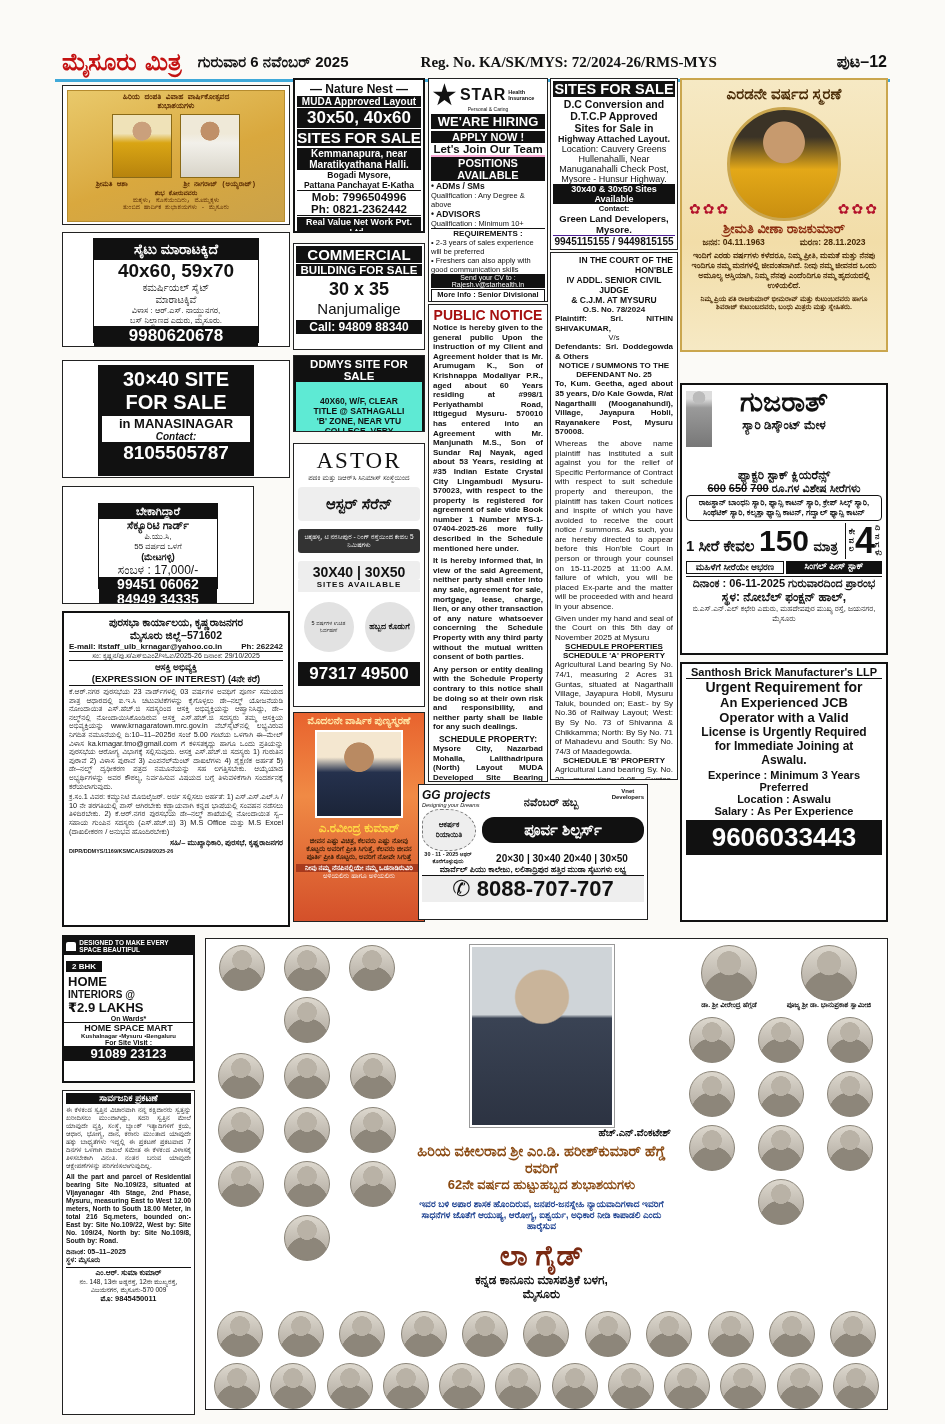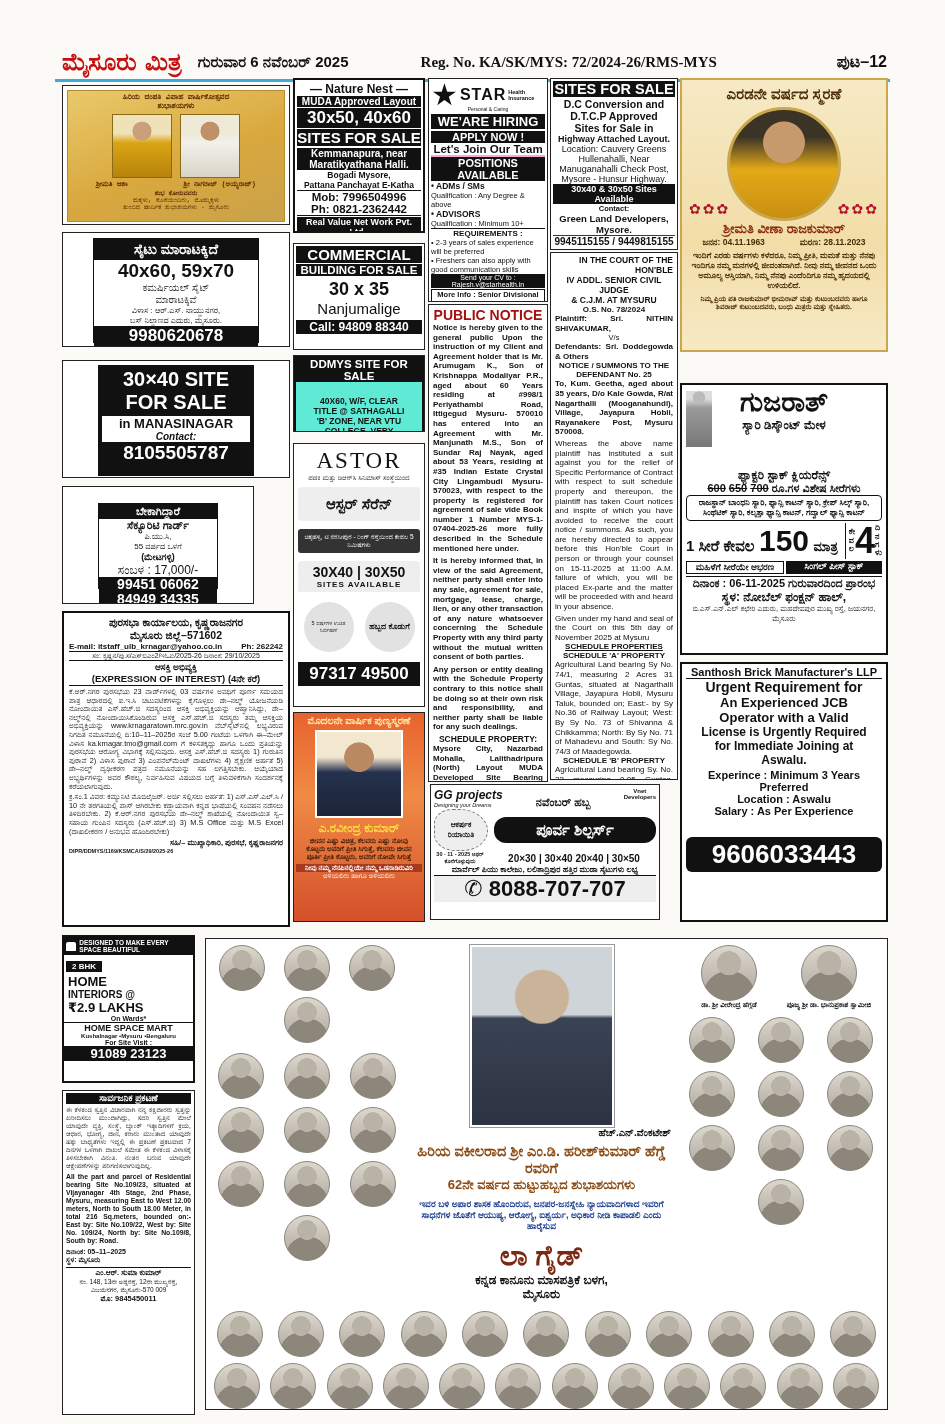--- a/index.html
+++ b/index.html
@@ -287,24 +287,24 @@
     <div class="ctr bw" style="font-size:11px;border-bottom:1px solid #111;">Santhosh Brick Manufacturer's LLP</div>
     <div class="ctr bw" style="font-size:14px;">Urgent Requirement for</div>
     <div class="ctr bw" style="font-size:13px;">An Experienced JCB</div>
     <div class="ctr bw" style="font-size:13px;">Operator with a Valid</div>
     <div class="ctr bw" style="font-size:12px;">License is Urgently Required</div>
     <div class="ctr bw" style="font-size:12px;">for Immediate Joining at</div>
     <div class="ctr bw" style="font-size:12px;">Aswalu.</div>
     <div class="ctr bw" style="font-size:11px;margin-top:2px;">Experince : Minimum 3 Years Preferred</div>
     <div class="ctr bw" style="font-size:11px;">Location : Aswalu</div>
     <div class="ctr bw" style="font-size:11px;">Salary : As Per Experience</div>
-    <div class="ctr revband bw" style="font-size:26px;margin-top:20px;padding:2px 0;border-radius:6px;">9606033443</div>
-  </div>
-
-  <div class="abs ad" style="left:430px;top:784px;width:230px;height:136px;padding:3px;">
+    <div class="ctr revband bw" style="font-size:26px;margin-top:3px;padding:2px 0;">9606033443</div>
+  </div>
+
+  <div class="abs ad" style="left:418px;top:784px;width:230px;height:136px;padding:3px;">
     <div style="display:flex;justify-content:space-between;">
       <div>
         <div class="bw" style="font-size:12px;font-style:italic;">GG projects</div>
         <div style="font-size:5.5px;font-style:italic;">Designing your Dreams</div>
       </div>
       <div class="ctr bw" style="font-size:11px;margin-top:8px;">ನವೆಂಬರ್ ಹಬ್ಬ</div>
       <div class="ctr" style="font-size:6px;font-weight:bold;">
         <div>Vnet</div>
           <div>Developers</div>
       </div>

